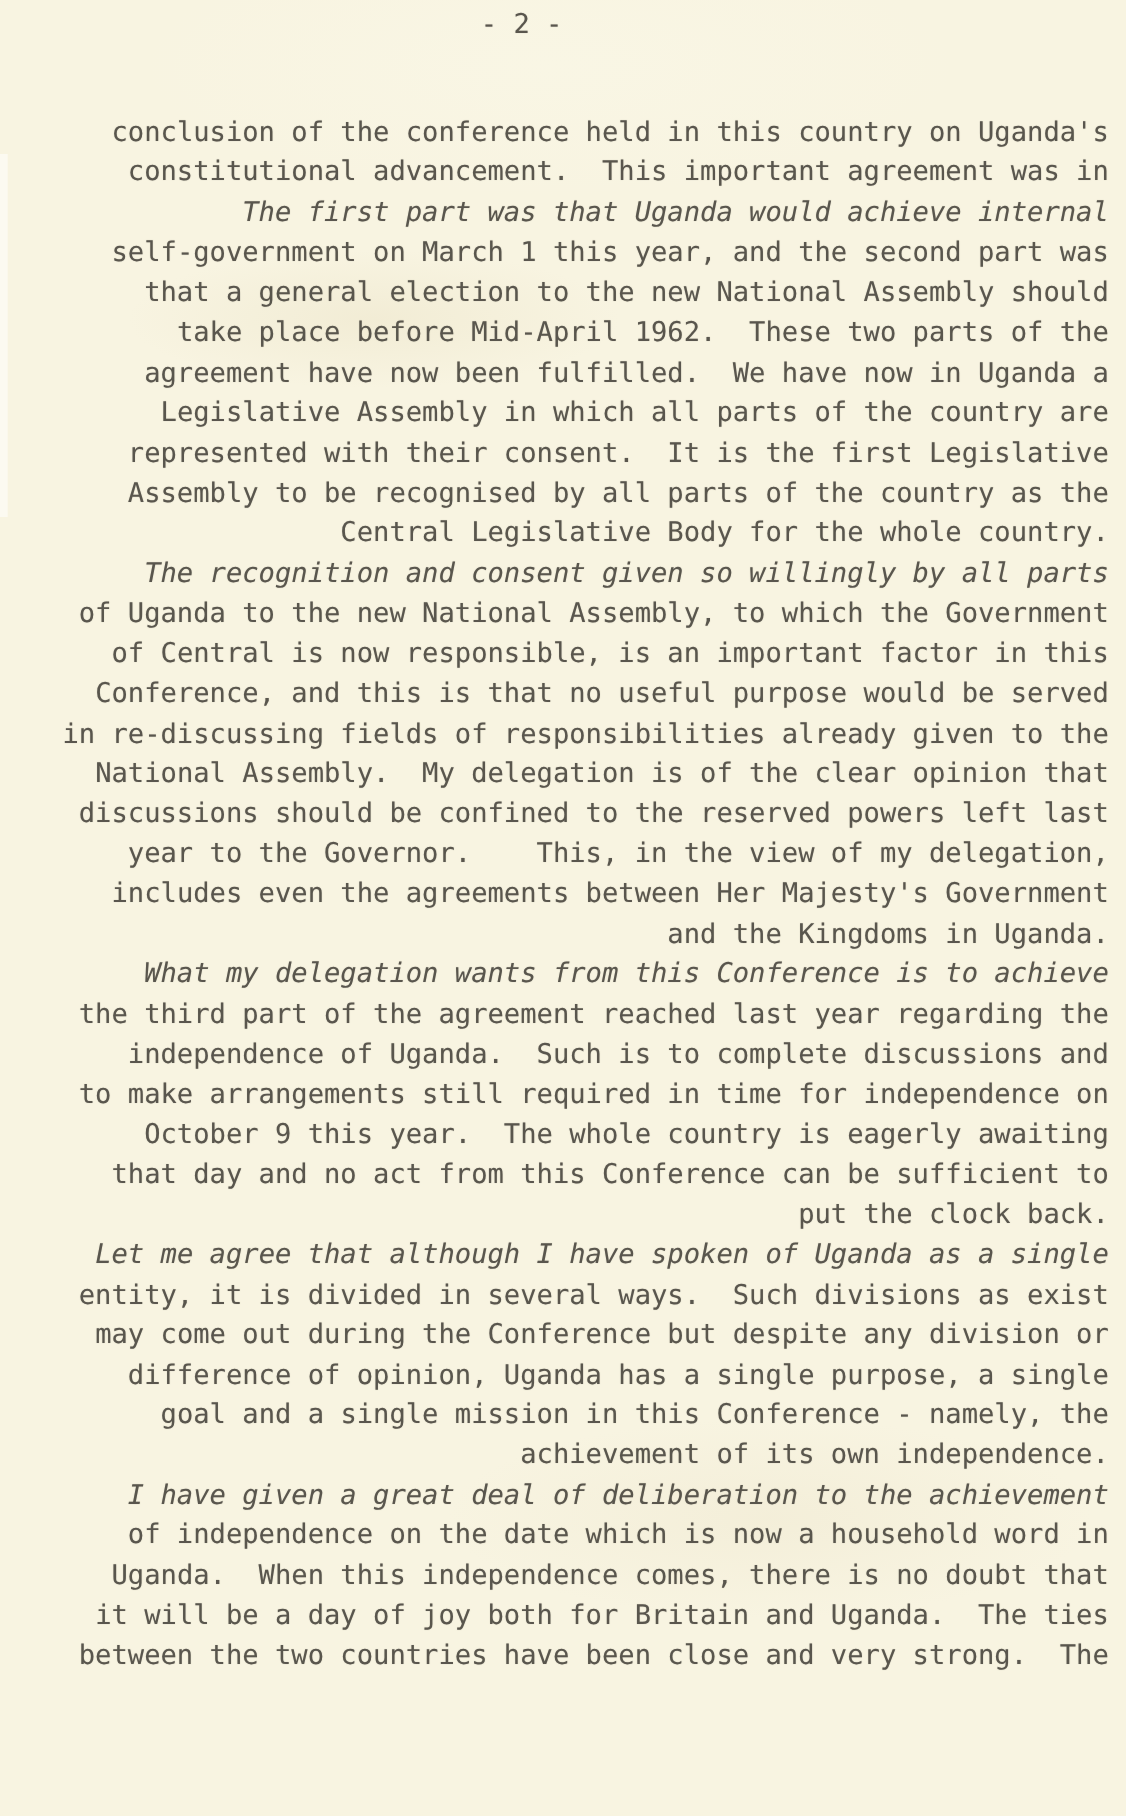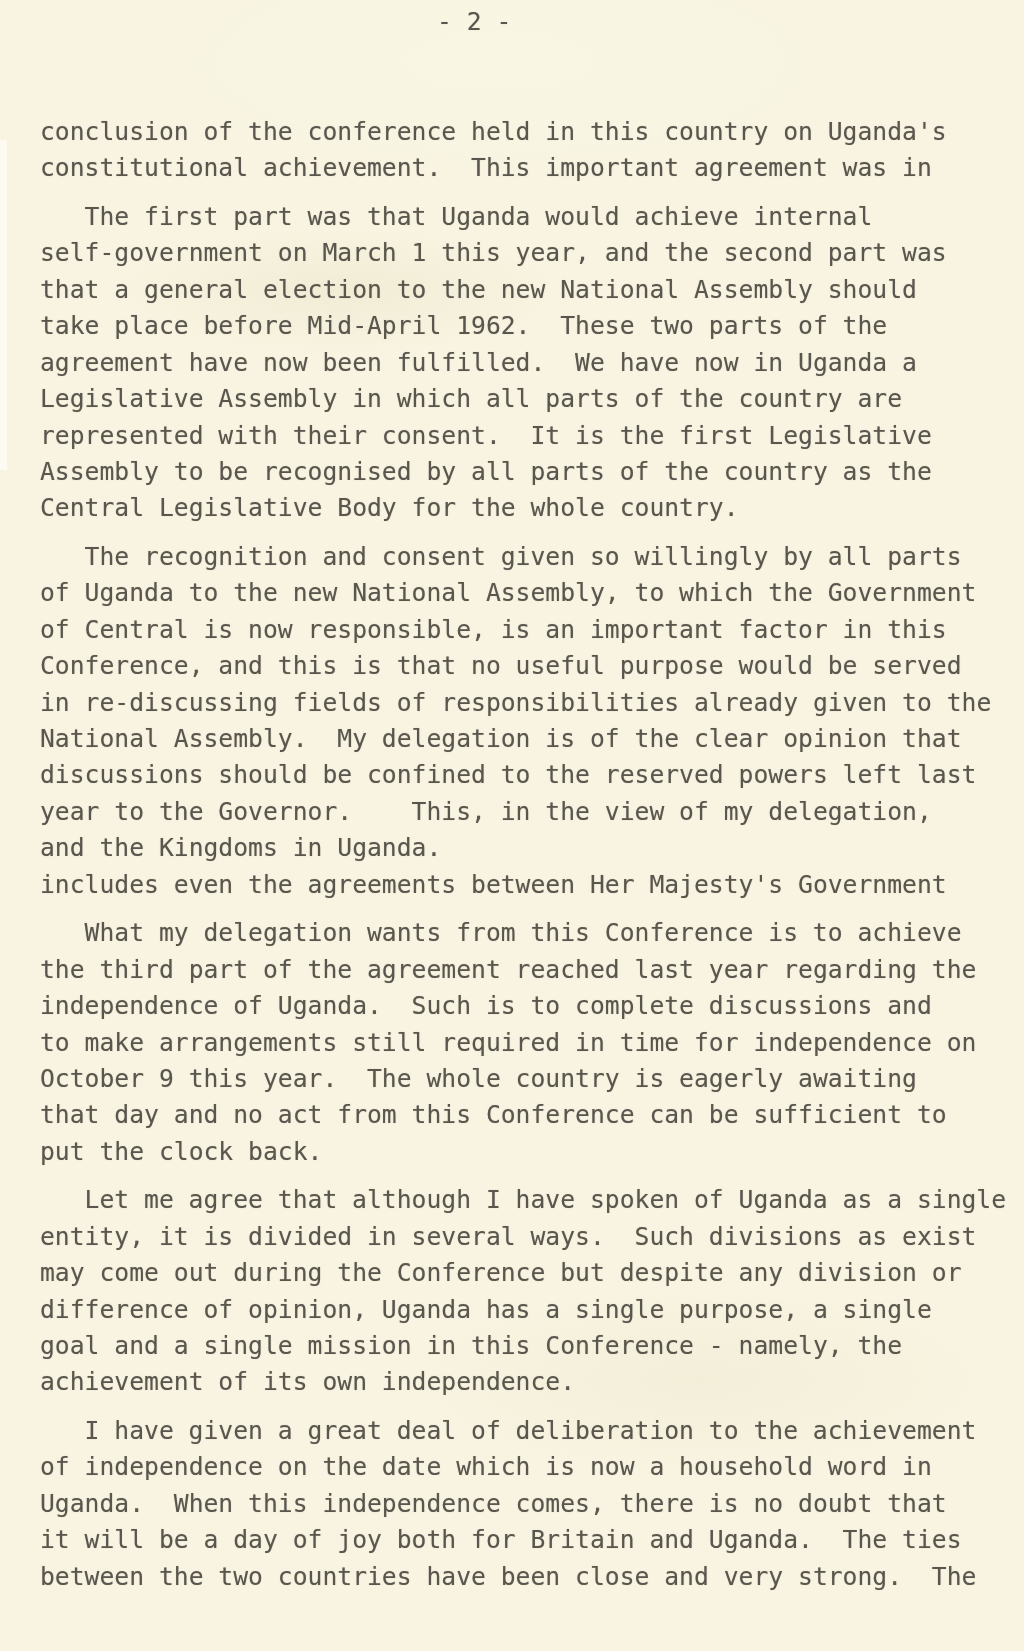--- a/index.html
+++ b/index.html
@@ -42,41 +42,43 @@
     position: absolute;
     top: 102px;
     left: 28px;
     width: 980px;
     font-size: 24.7px;
     line-height: 36.45px;
     letter-spacing: 0;
     text-shadow: 0 0 1px rgba(90, 85, 75, 0.35);
   }
   .paragraph {
-    margin: 12px;
+    margin: 0;
     padding: 0;
+    text-align: right;
   }
   .line {
     white-space: pre;
     height: 36.45px;
   }
   .line.indent {
     padding-left: 3ch;
+    font-style: italic;
   }
 </style>
 </head>
 <body>
 
 <div class="page">
   <div class="edge-light"></div>
   <div class="page-number">- 2 -</div>
   <div class="doc-body">
       <div class="paragraph">
         <div class="line">conclusion of the conference held in this country on Uganda's</div>
-        <div class="line">constitutional achievement.  This important agreement was in</div>
+        <div class="line">constitutional advancement.  This important agreement was in</div>
       </div>
       <div class="paragraph">
         <div class="line indent">The first part was that Uganda would achieve internal</div>
         <div class="line">self-government on March 1 this year, and the second part was</div>
         <div class="line">that a general election to the new National Assembly should</div>
         <div class="line">take place before Mid-April 1962.  These two parts of the</div>
         <div class="line">agreement have now been fulfilled.  We have now in Uganda a</div>
         <div class="line">Legislative Assembly in which all parts of the country are</div>
         <div class="line">represented with their consent.  It is the first Legislative</div>
         <div class="line">Assembly to be recognised by all parts of the country as the</div>
@@ -84,22 +86,22 @@
       </div>
       <div class="paragraph">
         <div class="line indent">The recognition and consent given so willingly by all parts</div>
         <div class="line">of Uganda to the new National Assembly, to which the Government</div>
         <div class="line">of Central is now responsible, is an important factor in this</div>
         <div class="line">Conference, and this is that no useful purpose would be served</div>
         <div class="line">in re-discussing fields of responsibilities already given to the</div>
         <div class="line">National Assembly.  My delegation is of the clear opinion that</div>
         <div class="line">discussions should be confined to the reserved powers left last</div>
         <div class="line">year to the Governor.    This, in the view of my delegation,</div>
+        <div class="line">includes even the agreements between Her Majesty's Government</div>
         <div class="line">and the Kingdoms in Uganda.</div>
-        <div class="line">includes even the agreements between Her Majesty's Government</div>
       </div>
       <div class="paragraph">
         <div class="line indent">What my delegation wants from this Conference is to achieve</div>
         <div class="line">the third part of the agreement reached last year regarding the</div>
         <div class="line">independence of Uganda.  Such is to complete discussions and</div>
         <div class="line">to make arrangements still required in time for independence on</div>
         <div class="line">October 9 this year.  The whole country is eagerly awaiting</div>
         <div class="line">that day and no act from this Conference can be sufficient to</div>
         <div class="line">put the clock back.</div>
       </div>

